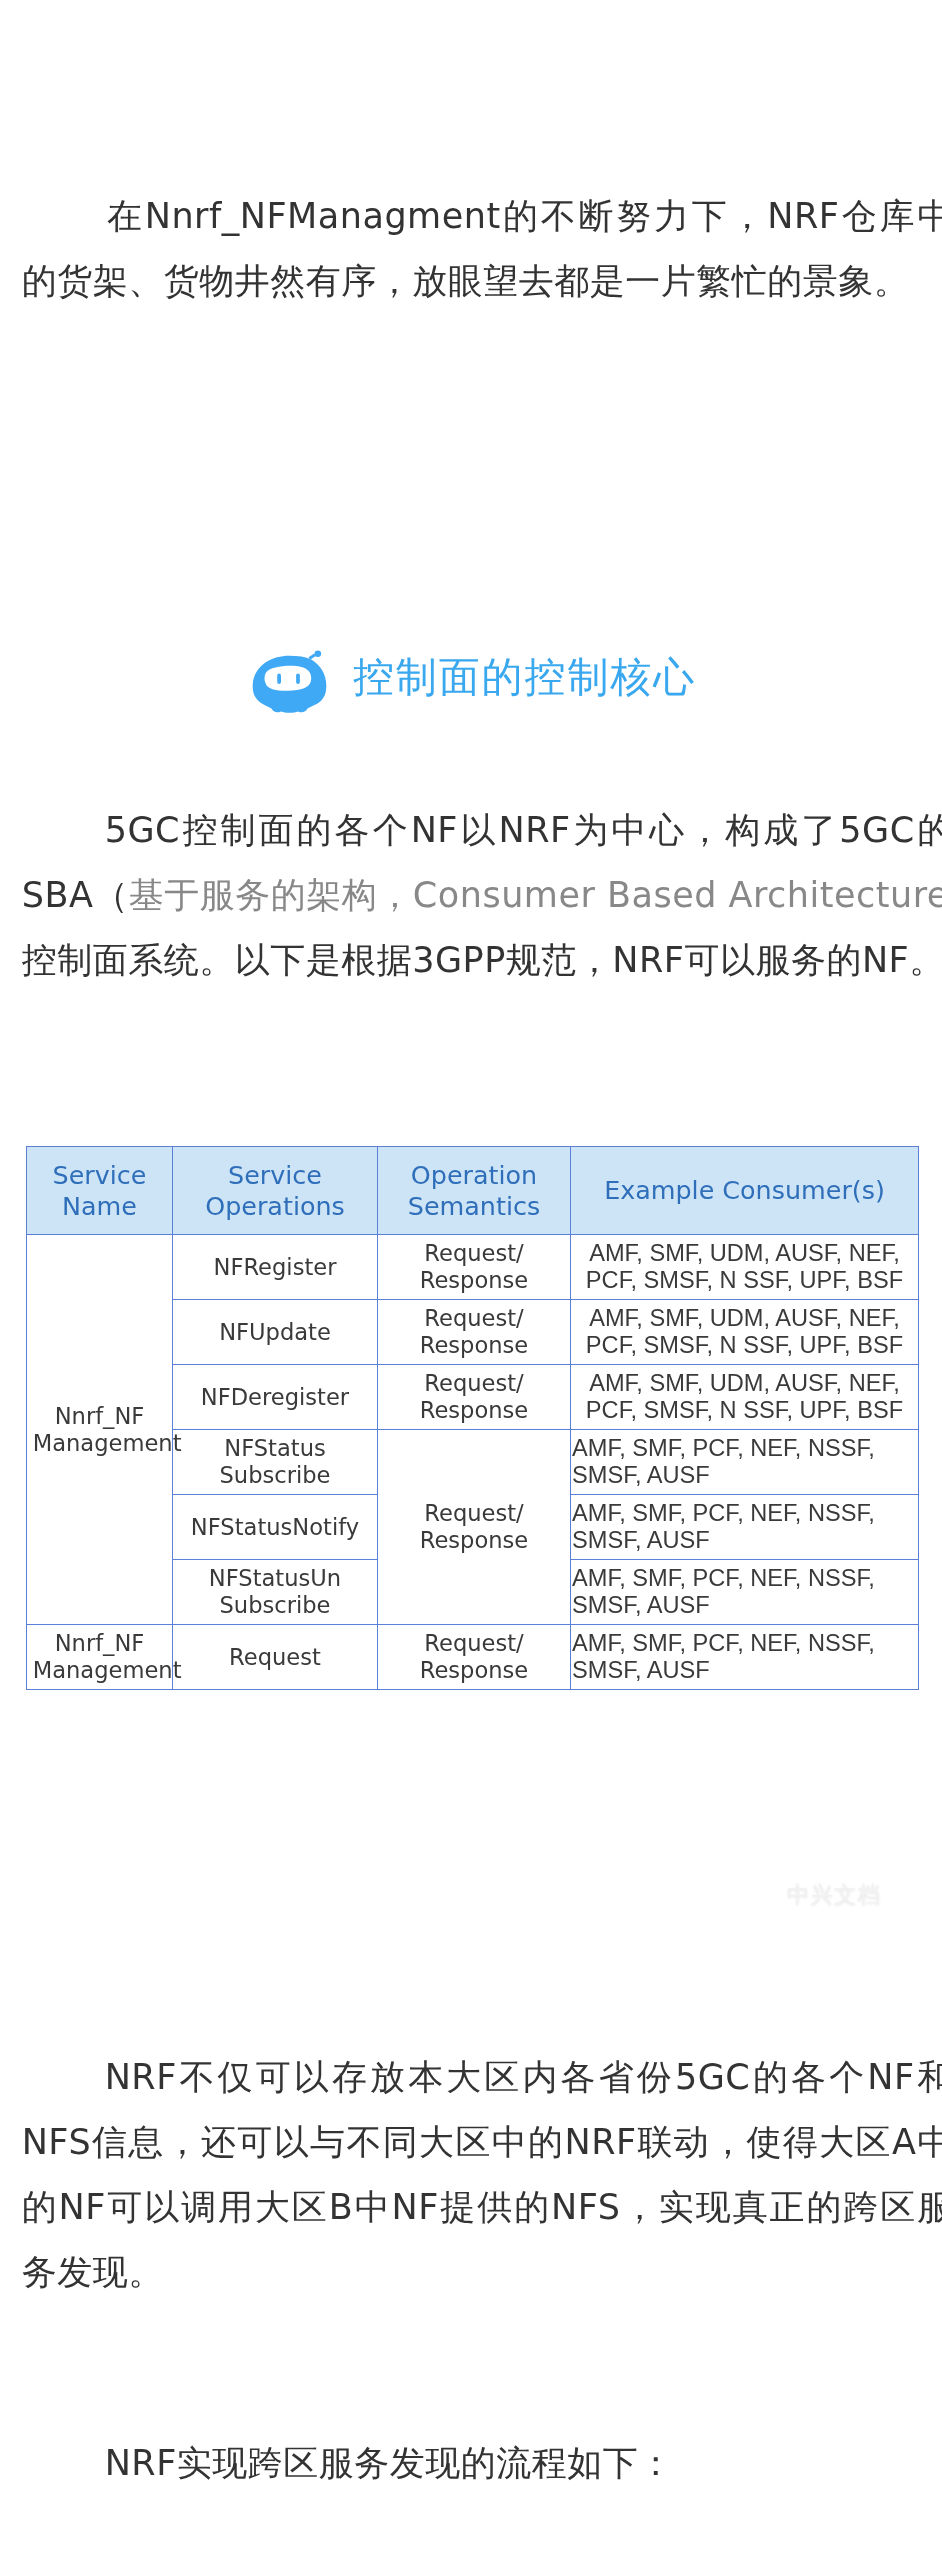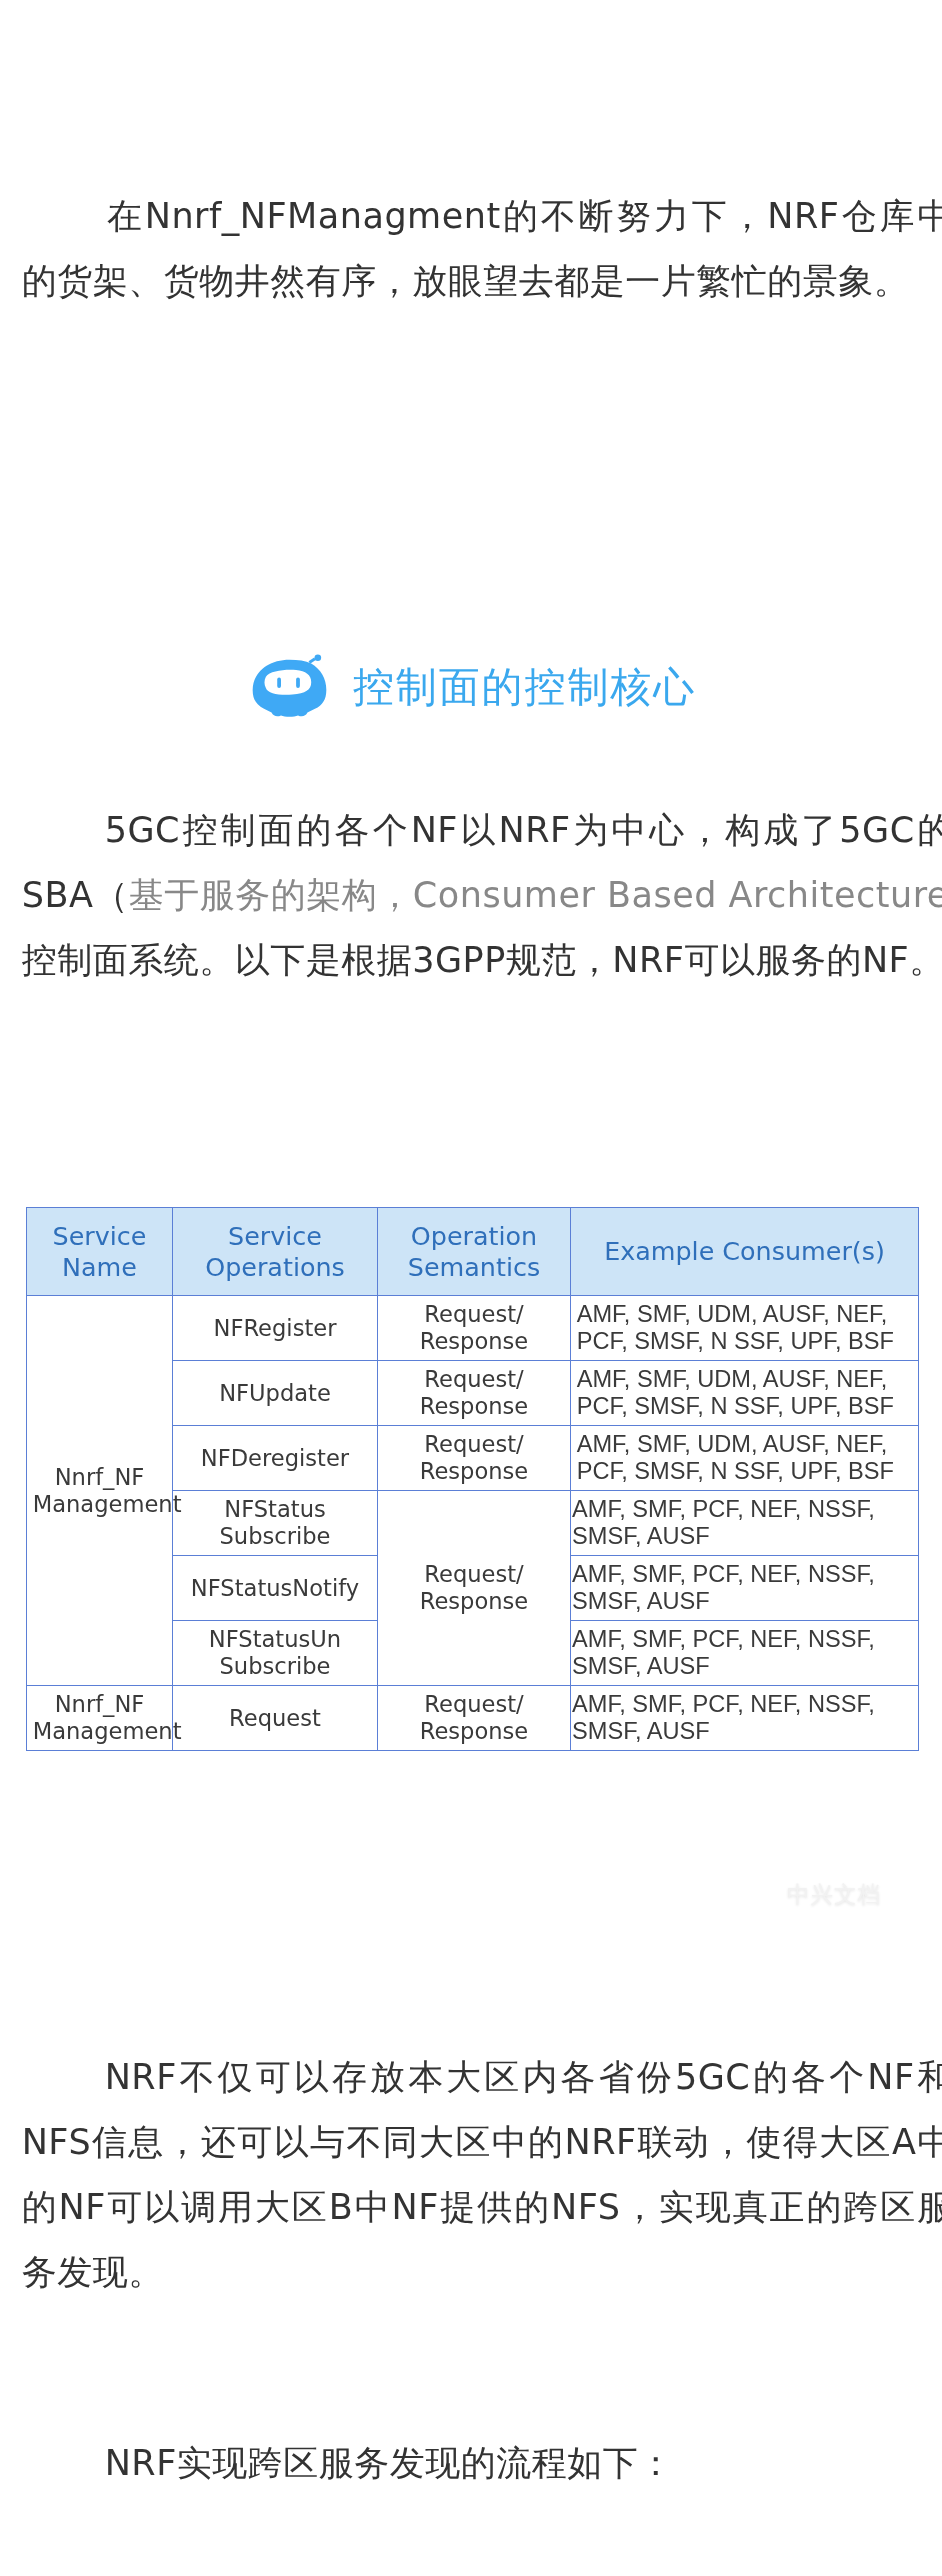--- a/index.html
+++ b/index.html
@@ -24,34 +24,34 @@
   .para .indent { display: inline-block; width: 83px; }
   .muted { color: #888888; }
 
   .section-heading {
     position: absolute;
     top: 650px;
     left: 0;
     width: 943px;
     height: 75px;
     display: flex;
-    align-items: center;
+    align-items: flex-start;
     justify-content: center;
   }
   .section-heading .bot-icon { width: 85px; height: 68px; margin-right: 21px; }
   .section-heading .title {
     font-size: 41px;
     color: #3aa8ee;
     letter-spacing: 1.9px;
     font-weight: normal;
   }
 
   table.nf {
     position: absolute;
-    top: 1207px;
+    top: 1146px;
     left: 26px;
     width: 892px;
     border-collapse: collapse;
     table-layout: fixed;
     font-family: "DejaVu Sans", "Liberation Sans", sans-serif;
   }
   table.nf th, table.nf td {
     border: 1.4px solid #5b7fd6;
     text-align: center;
     vertical-align: middle;
@@ -70,21 +70,21 @@
     font-size: 22.6px;
     line-height: 27px;
     height: 64px;
   }
   table.nf td.consumer {
     text-align: left;
     padding-left: 1px;
     font-family: "Liberation Sans", sans-serif;
     font-size: 23.6px;
   }
-  table.nf td.consumer.center { text-align: left; padding-left: 5.7px; }
+  table.nf td.consumer.center { text-align: center; padding-left: 5.7px; }
   .watermark {
     position: absolute;
     top: 1879px;
     left: 787px;
     font-size: 22.6px;
     color: #f2f2f2;
     text-shadow: 0 0.9px 2.8px rgba(0,0,0,0.12);
     letter-spacing: 0.9px;
   }
 </style>

